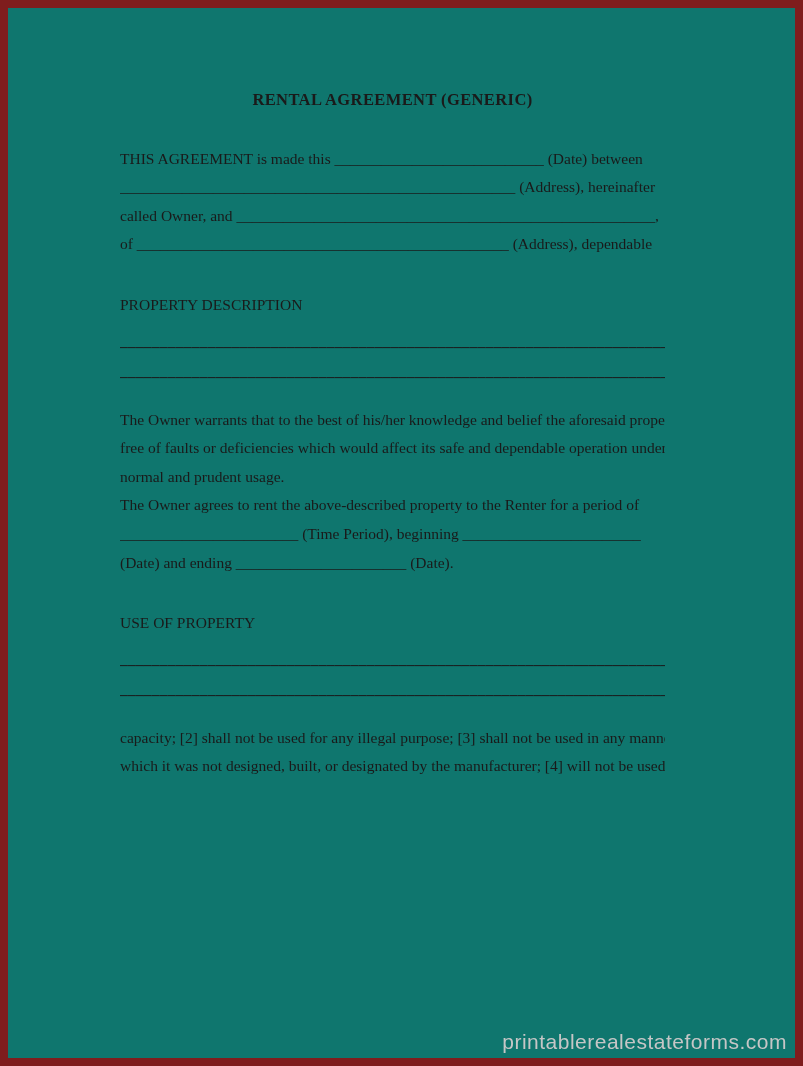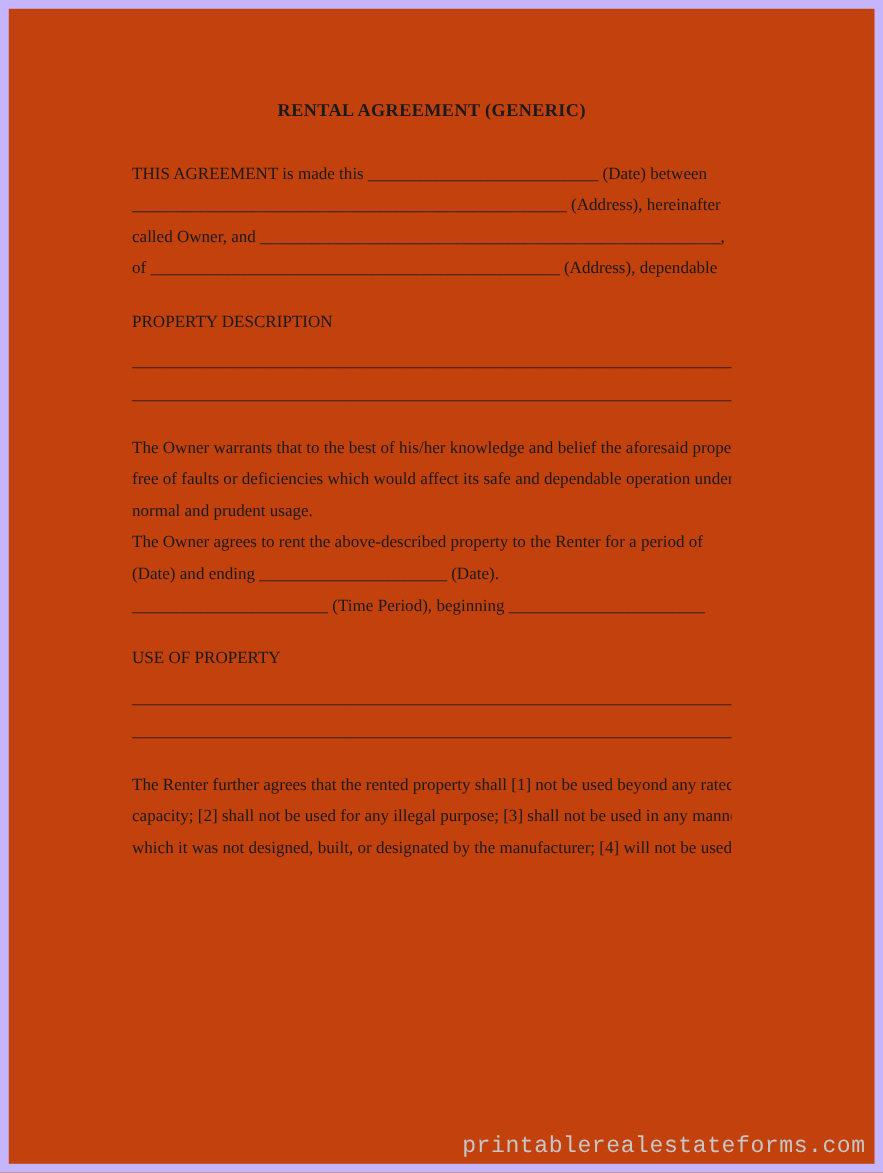--- a/index.html
+++ b/index.html
@@ -7,22 +7,22 @@
     width: 803px;
     height: 1066px;
     background: #ffffff;
     font-family: "Liberation Serif", serif;
   }
   .page {
     position: relative;
     width: 803px;
     height: 1066px;
     box-sizing: border-box;
-    border: 8px solid #c4b5fd;
-    background: #c2410c;
+    border: 8px solid #7f1d1d;
+    background: #0f766e;
     overflow: hidden;
     color: #1a1a1a;
   }
   .doc {
     padding: 78px 130px 0 112px;
     font-size: 15.5px;
   }
   .title {
     font-size: 16.5px;
     font-weight: bold;
@@ -31,31 +31,31 @@
     margin: 0 0 30px 0;
     line-height: 28.6px;
   }
   .line {
     line-height: 28.6px;
     white-space: nowrap;
     overflow: hidden;
   }
   .heading {
     line-height: 28.6px;
-    margin-top: 20px;
+    margin-top: 32px;
     white-space: nowrap;
   }
-  .blanks { margin-top: 6px; }
+  .blanks { margin-top: 6px; font-weight: bold; }
   .blanks .line { line-height: 30px; letter-spacing: 0.2px; }
   .para.gap-top { margin-top: 20px; }
   .watermark {
     position: absolute;
     right: 8px;
     bottom: 4px;
-    font-family: Liberation Mono, monospace;
+    font-family: Liberation Sans, sans-serif;
     font-size: 21px;
     letter-spacing: 0.5px;
     color: #c6c6c6;
     margin-left: 25px;
   }
 </style>
 </head>
 <body>
 
 <div class="page">
@@ -79,33 +79,32 @@
 
     <div class="para gap-top">
       <div class="line">The Owner warrants that to the best of his/her knowledge and belief the aforesaid property is</div>
       <div class="line">free of faults or deficiencies which would affect its safe and dependable operation under</div>
       <div class="line">normal and prudent usage.</div>
     </div>
 
 
     <div class="para">
       <div class="line">The Owner agrees to rent the above-described property to the Renter for a period of</div>
+      <div class="line">_______________________ (Time Period), beginning _______________________</div>
       <div class="line">(Date) and ending ______________________ (Date).</div>
-      <div class="line">_______________________ (Time Period), beginning _______________________</div>
     </div>
 
     <div class="heading">USE OF PROPERTY</div>
 
     <div class="blanks">
       <div class="line">_____________________________________________________________________</div>
       <div class="line">_____________________________________________________________________</div>
     </div>
 
     <div class="para gap-top">
-      <div class="line">The Renter further agrees that the rented property shall [1] not be used beyond any rated</div>
       <div class="line">capacity; [2] shall not be used for any illegal purpose; [3] shall not be used in any manner for</div>
       <div class="line">which it was not designed, built, or designated by the manufacturer; [4] will not be used in a</div>
     </div>
 
   </div>
 
   <div class="watermark">printablerealestateforms.com</div>
 </div>
 
 </body></html>

